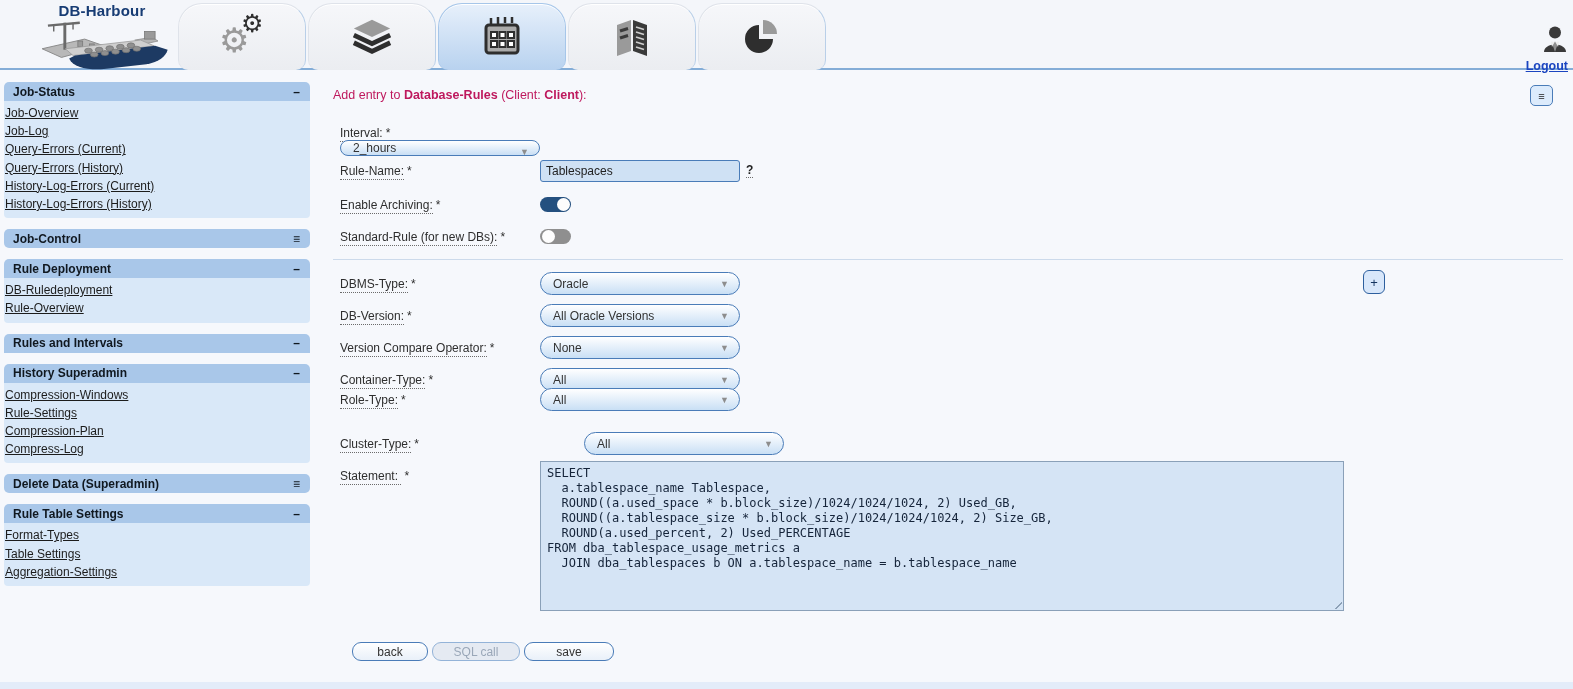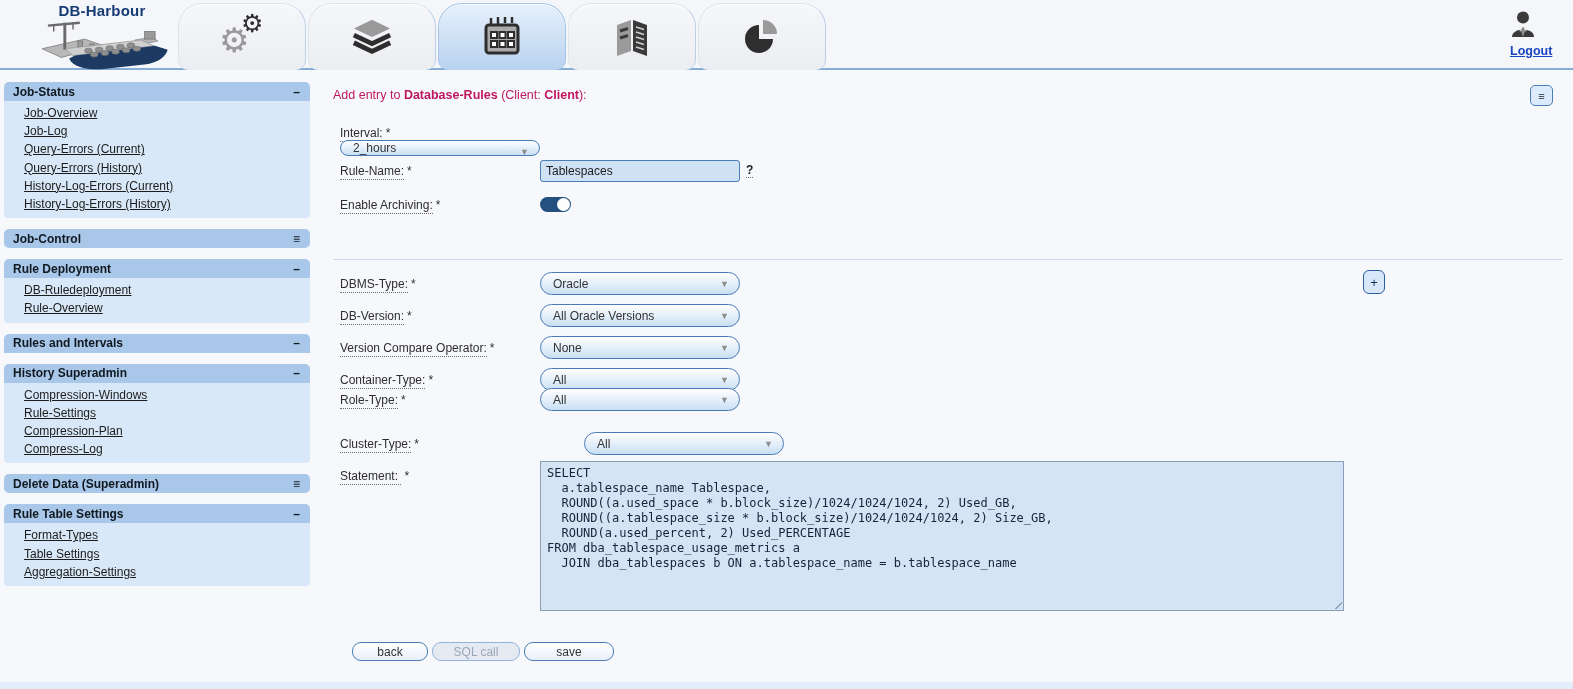--- a/index.html
+++ b/index.html
@@ -29,34 +29,34 @@
     box-shadow:inset 0 1px 0 #ffffff;
     cursor:pointer;
   }
   .tab.active {
     background:linear-gradient(#e7f0fb,#b8d2ef);
     border-color:#a6c6e9;
   }
   .gear-wrap { position:relative; width:46px; height:44px; }
   .gear-big { position:absolute; left:0; top:8px; font-size:34px; line-height:34px; color:#9a9a9a; }
   .gear-small { position:absolute; left:22px; top:-4px; font-size:25px; line-height:25px; color:#2e2e2e; }
-  .logout-box { position:absolute; left:1510px; top:11px; width:58px; text-align:left; }
+  .logout-box { position:absolute; left:1510px; top:26px; width:58px; text-align:right; }
   .logout-box a { font-size:12.5px; color:#1b45c0; text-decoration:underline; font-weight:bold; }
   
   .sidebar { position:absolute; left:4px; top:82px; width:306px; }
   .section { margin-bottom:11px; }
   .sec-h {
     height:19px; background:#a9c7e9; border-radius:5px;
     display:flex; align-items:center; justify-content:space-between;
     padding:0 10px 0 9px; font-size:12px; font-weight:bold; color:#101820;
     cursor:pointer;
   }
   .section.expanded .sec-h { border-radius:5px 5px 0 0; }
   .sec-toggle { font-size:12px; font-weight:bold; color:#101820; }
-  .sec-b { background:#d9e8f8; border-radius:0 0 4px 4px; padding:3px 0 5px 20px; }
+  .sec-b { background:#d9e8f8; border-radius:0 0 4px 4px; padding:3px 0 5px 1px; }
   .sec-b a {
     display:block; width:max-content; font-size:12px; color:#1c1c1c;
     text-decoration:underline; line-height:18.2px;
   }
   .sec-b a.active { font-weight:bold; }
   
   .page-title { position:absolute; left:333px; top:88px; font-size:12.5px; color:#be185d; }
   .page-title b { font-weight:bold; }
   .menu-btn {
     position:absolute; left:1530px; top:85px; width:23px; height:21px;
@@ -326,20 +326,28 @@
 
   <div class="row" style="top:193px;">
     <div class="lbl">
       <span class="dotted">Enable Archiving:</span><span class="req">*</span>
     </div>
     <div class="toggle on">
       <span class="knob"></span>
     </div>
   </div>
 
+  <div class="row" style="top:225px;">
+    <div class="lbl">
+      <span class="dotted">Standard-Rule (for new DBs):</span><span class="req">*</span>
+    </div>
+    <div class="toggle off">
+      <span class="knob"></span>
+    </div>
+  </div>
 
   <div class="divider"></div>
 
   <div class="row" style="top:272px;">
     <div class="lbl">
       <span class="dotted">DBMS-Type:</span><span class="req">*</span>
     </div>
     <div class="sel">
       <span>Oracle</span>
       <span class="arrow">▼</span>

